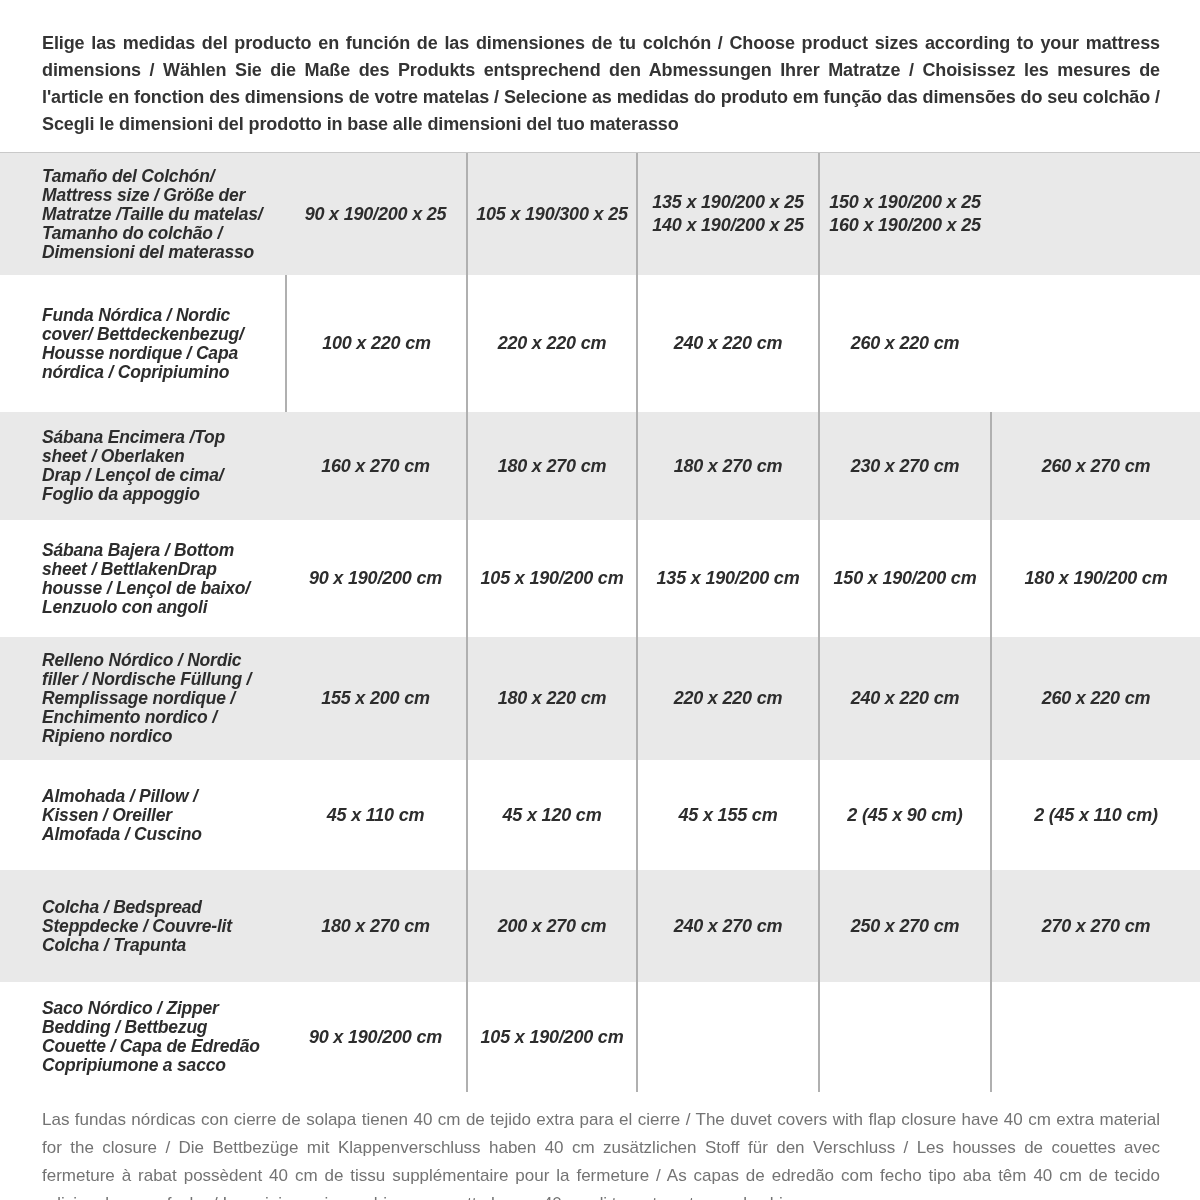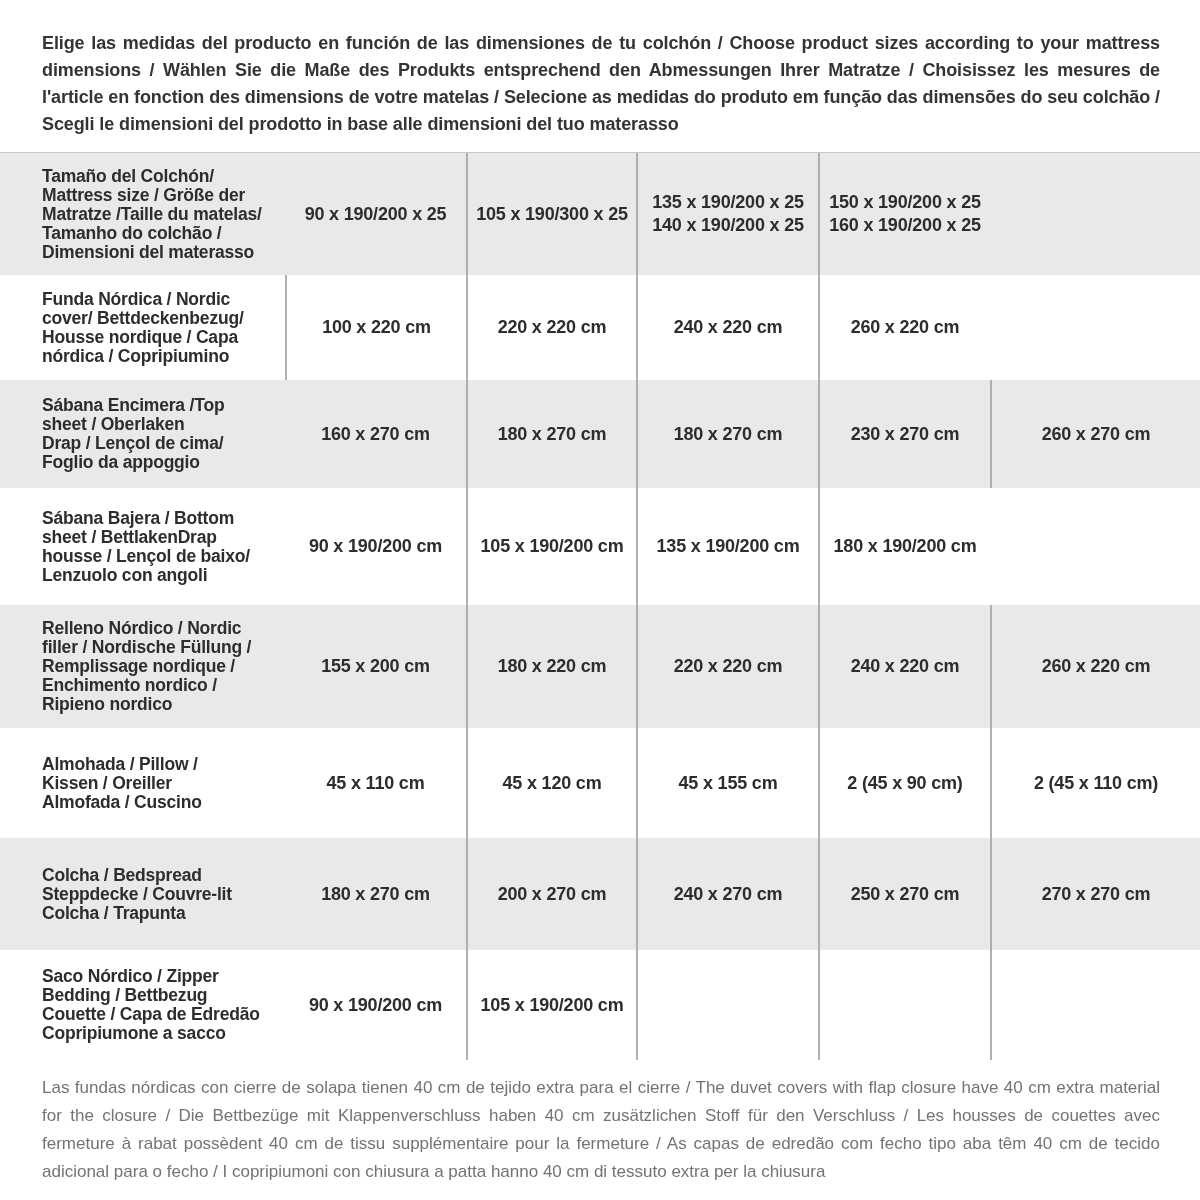--- a/index.html
+++ b/index.html
@@ -14,27 +14,28 @@
     font-weight:bold;
     font-size:18px;
     line-height:27px;
     letter-spacing:-0.1px;
     text-align:justify;
     color:#343434;
   }
   .size-table {
     margin-top:14px;
     border-top:1px solid #c9c9c9;
+    font-style:italic;
   }
   .trow {
     display:grid;
     grid-template-columns:285px 181px 170px 182px 172px 210px;
   }
   .trow.gray { background:#e9e9e9; }
-  .r0{height:122px} .r1{height:105px} .r2{height:108px} .r3{height:117px}
+  .r0{height:122px} .r1{height:137px} .r2{height:108px} .r3{height:117px}
   .r4{height:123px} .r5{height:110px} .r6{height:112px} .r7{height:110px}
   .cell {
     display:flex; align-items:center; justify-content:center;
     font-weight:bold;
     font-size:18px;
     letter-spacing:-0.2px;
     color:#2d2d2d;
     white-space:pre-line;
     text-align:center;
     line-height:23px;
@@ -102,20 +103,21 @@
   </div>
 
   <div class="trow r3">
     <div class="cell label">Sábana Bajera / Bottom
 sheet / BettlakenDrap
 housse / Lençol de baixo/
 Lenzuolo con angoli</div>
     <div class="cell value">90 x 190/200 cm</div>
     <div class="cell value vline">105 x 190/200 cm</div>
     <div class="cell value vline">135 x 190/200 cm</div>
+    <div class="cell value vline">150 x 190/200 cm</div>
     <div class="cell value vline">180 x 190/200 cm</div>
   </div>
 
   <div class="trow gray r4">
     <div class="cell label">Relleno Nórdico / Nordic
 filler / Nordische Füllung /
 Remplissage nordique /
 Enchimento nordico /
 Ripieno nordico</div>
     <div class="cell value">155 x 200 cm</div>

